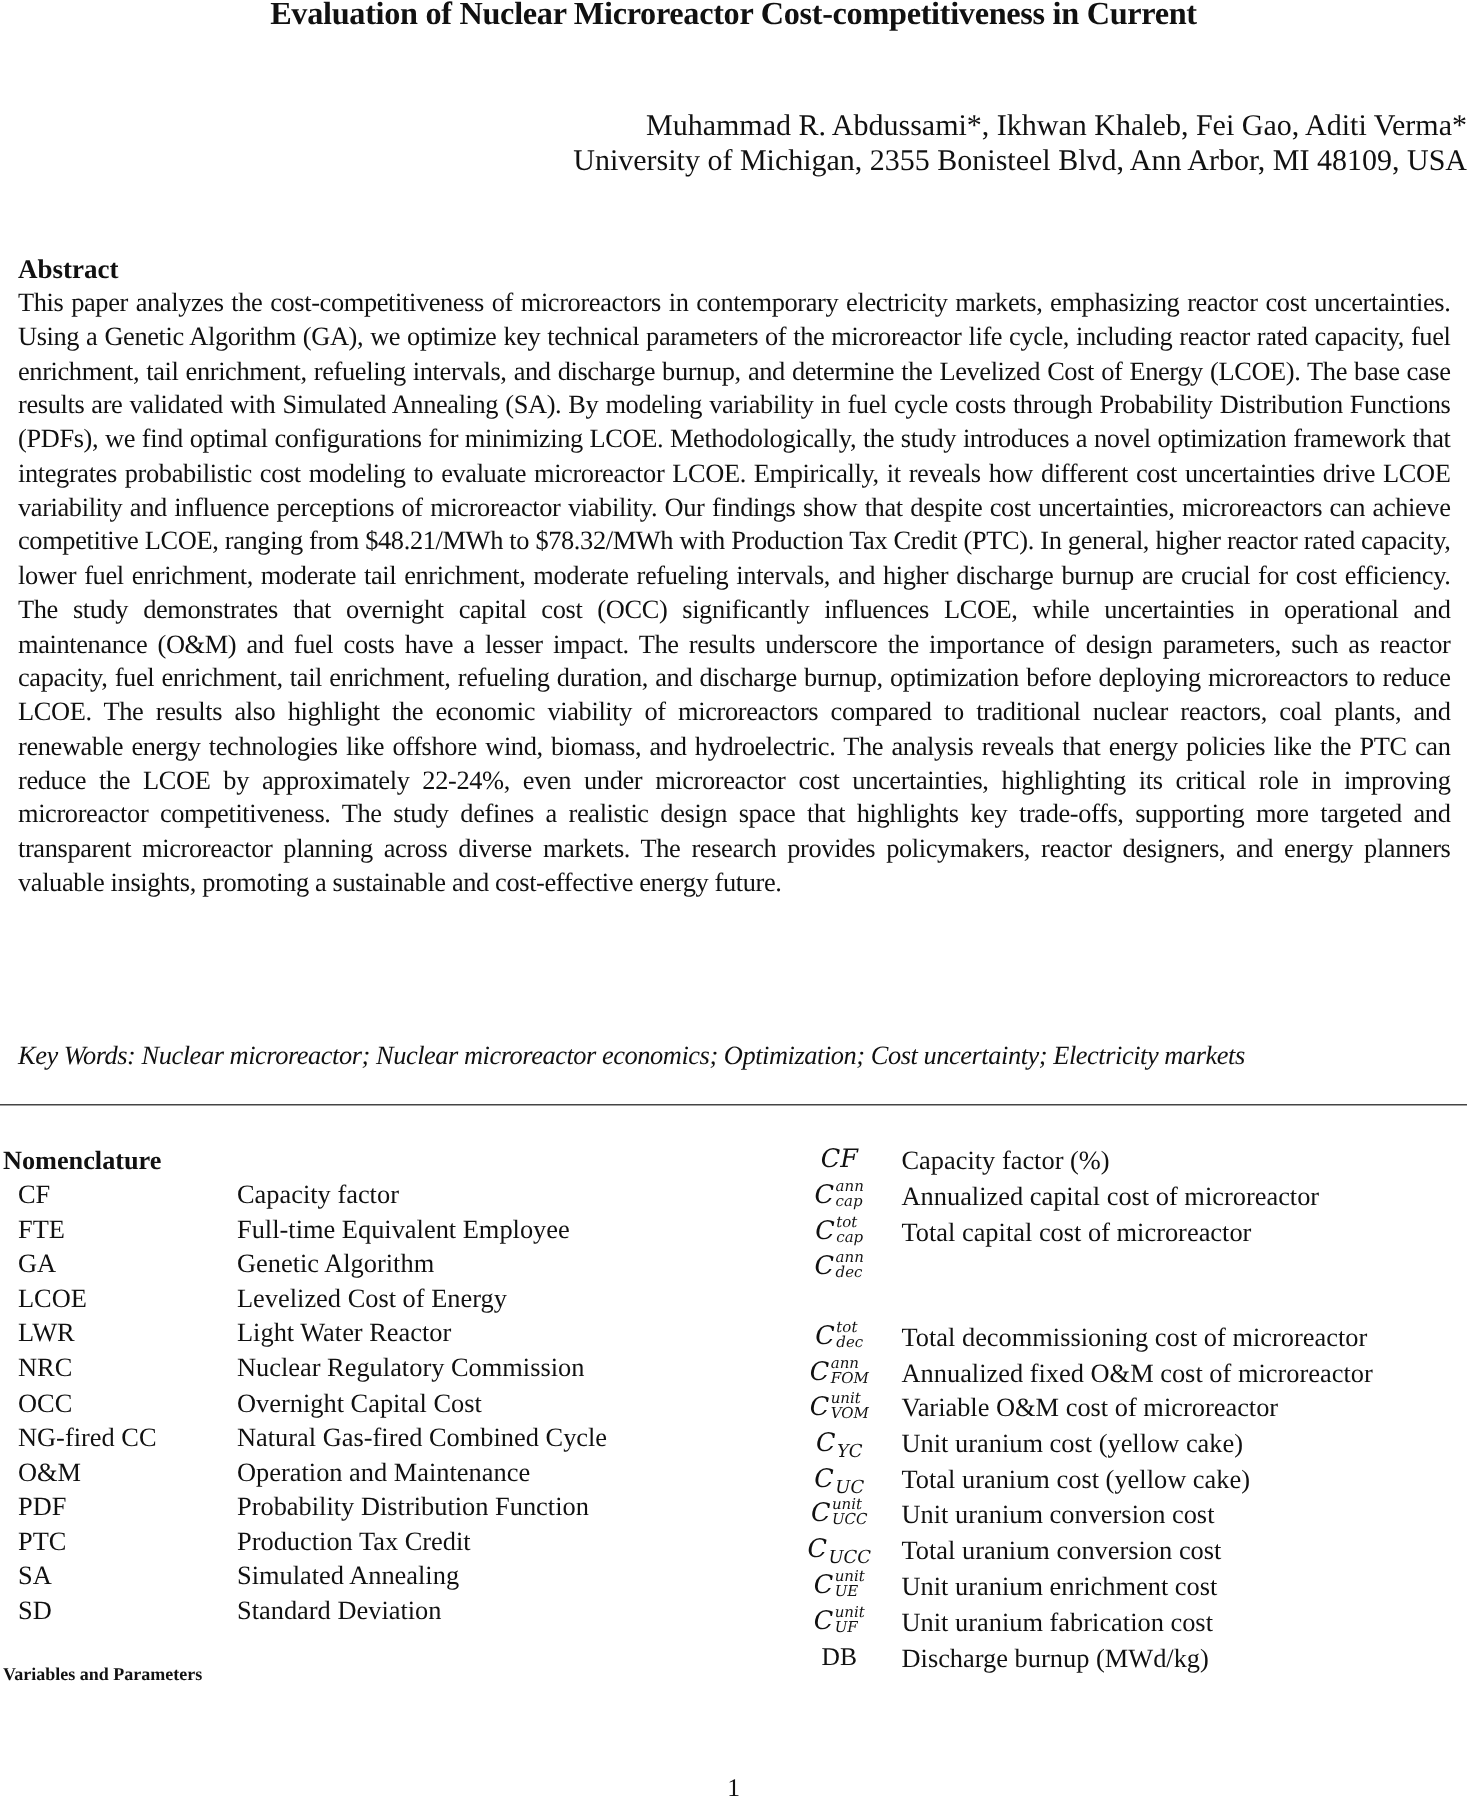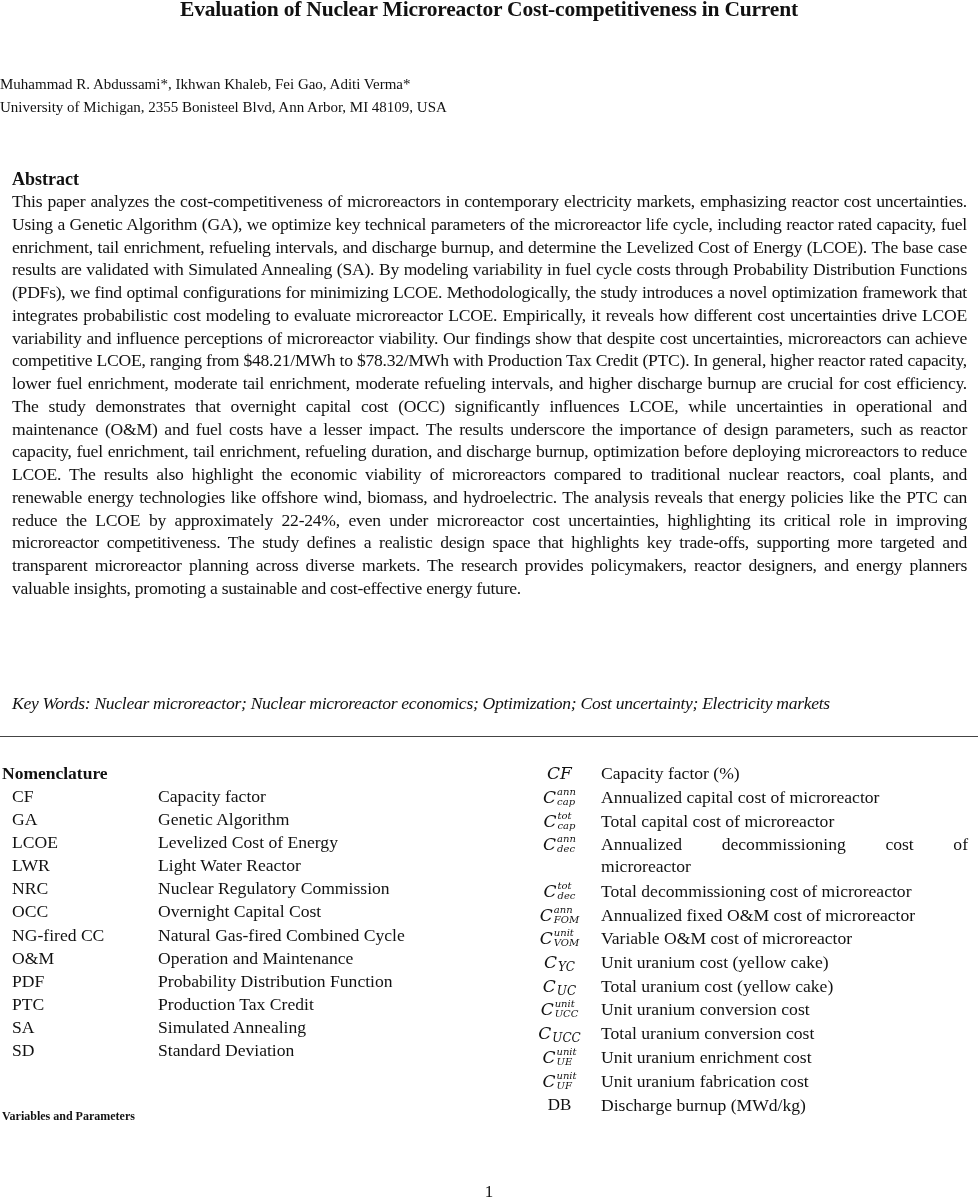--- a/index.html
+++ b/index.html
@@ -5,22 +5,22 @@
   html, body { margin: 0; padding: 0; background: #ffffff; }
   body {
     width: 978px; height: 1200px; position: relative; overflow: hidden;
     font-family: "Liberation Serif", "DejaVu Serif", serif; color: #111;
   }
   .title {
     position: absolute; left: 0; top: -4px; width: 978px; text-align: center;
     font-weight: bold; font-size: 21.5px; line-height: 26px; letter-spacing: -0.2px;
   }
   .authors {
-    position: absolute; left: 0; top: 73px; width: 978px; text-align: left;
-    font-size: 15px; line-height: 23px;
+    position: absolute; left: 0; top: 73px; width: 978px; text-align: right;
+    font-size: 20px; line-height: 23px;
   }
   .abstract-head {
     position: absolute; left: 12px; top: 168px; font-weight: bold; font-size: 18px; line-height: 22px; text-align: center;
   }
   .abstract {
     position: absolute; left: 12px; top: 190px; width: 955px;
     font-size: 17.6px; line-height: 22.75px; text-align: justify; margin: 0;
     letter-spacing: -0.25px;
   }
   .keywords {
@@ -77,20 +77,24 @@
 
 <div class="divider"></div>
 
 <div class="nom-head">Nomenclature</div>
 <ul class="nom-list">
   <li class="nom-row">
       <span class="nom-abbr">CF</span>
       <span class="nom-def">Capacity factor</span>
     </li>
   <li class="nom-row">
+      <span class="nom-abbr">FTE</span>
+      <span class="nom-def">Full-time Equivalent Employee</span>
+    </li>
+  <li class="nom-row">
       <span class="nom-abbr">GA</span>
       <span class="nom-def">Genetic Algorithm</span>
     </li>
   <li class="nom-row">
       <span class="nom-abbr">LCOE</span>
       <span class="nom-def">Levelized Cost of Energy</span>
     </li>
   <li class="nom-row">
       <span class="nom-abbr">LWR</span>
       <span class="nom-def">Light Water Reactor</span>
@@ -161,24 +165,20 @@
   </li>
 
   <li class="var-row" style="height:47px">
     <span class="var-sym"><span class="sym">
           <span class="base">C</span>
           <span class="stack">
             <span>ann</span>
             <span>dec</span>
           </span>
         </span></span>
-    <span class="var-def">
-      <span class="var-def spread" style="display:block">Annualized decommissioning cost of</span>
-      <span style="display:block">microreactor</span>
-    </span>
   </li>
 
   <li class="var-row" style="height:23.5px">
     <span class="var-sym"><span class="sym">
           <span class="base">C</span>
           <span class="stack">
             <span>tot</span>
             <span>dec</span>
           </span>
         </span></span>

